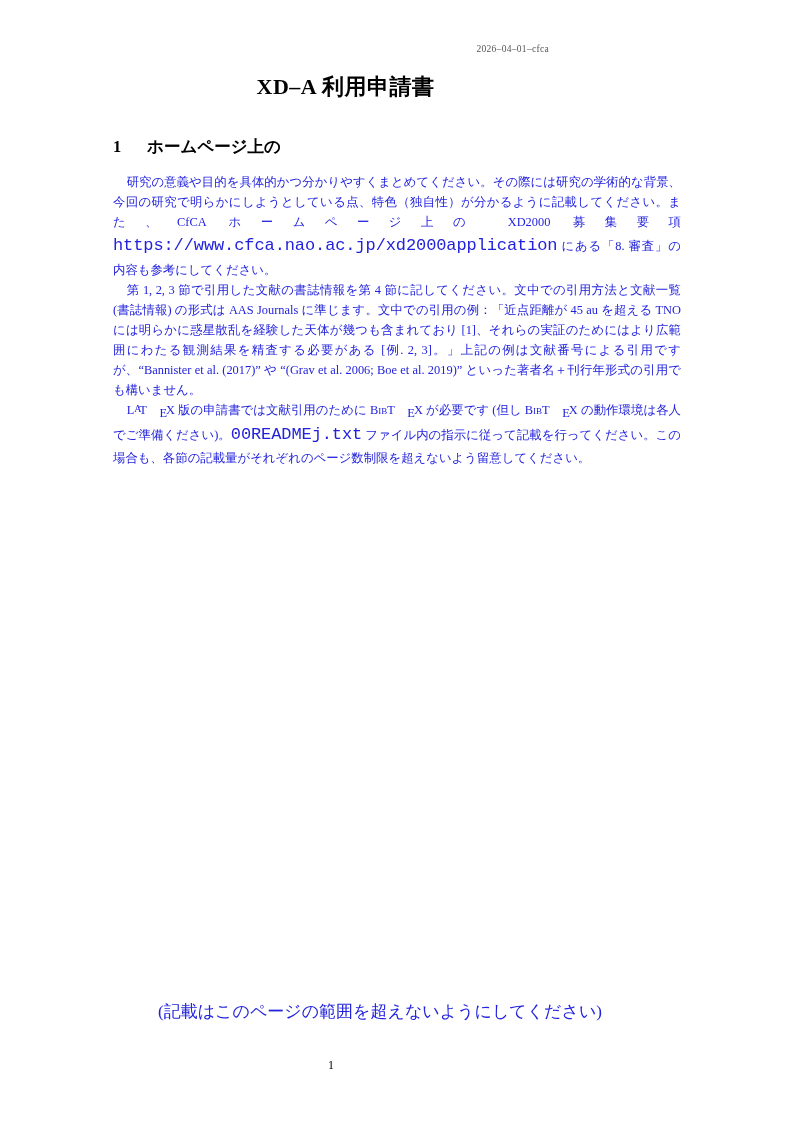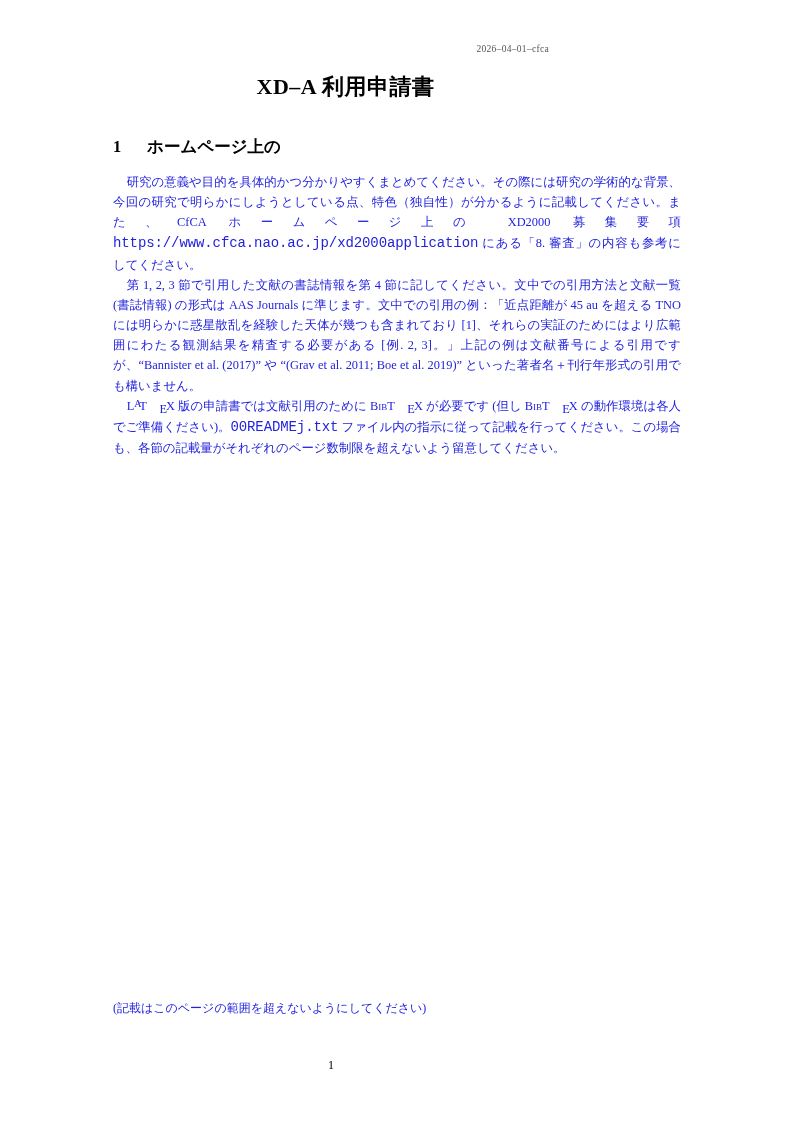--- a/index.html
+++ b/index.html
@@ -62,34 +62,34 @@
     font-size: 12.4px;
     line-height: 1.62;
     text-align: justify;
   }
   .body-block p {
     margin: 0 0 0 0;
     text-indent: 1.1em;
   }
   .mono {
     font-family: "Liberation Mono", "DejaVu Sans Mono", monospace;
-    font-size: 14px;
+    font-size: 17px;
     letter-spacing: -0.1px;
   }
   .smallcaps {
     font-variant: small-caps;
   }
   .footnote-line {
     position: absolute;
-    left: 113px;
+    left: 96px;
     width: 568px;
     top: 1000px;
-    text-align: left;
+    text-align: center;
     color: #2222dd;
-    font-size: 12px;
+    font-size: 17px;
   }
   .page-number {
     position: absolute;
     left: 0; right: 0;
     top: 1058px;
     text-align: center;
     font-size: 12px;
     color: #000000;
   }
   .tex-e {
@@ -114,21 +114,21 @@
   <div class="doc-title">XD–A 利用申請書</div>
 
   <div class="section-heading">
     <span class="num">1</span><span>ホームページ上の</span>
   </div>
 
   <div class="body-block">
 
     <p><span>研究の意義や目的を具体的かつ分かりやすくまとめてください。その際には研究の学術的な背景、今回の研究で明らかにしようとしている点、特色（独自性）が分かるように記載してください。また、CfCA ホームページ上の XD2000 募集要項 </span><span class="mono">https://www.cfca.nao.ac.jp/xd2000application</span><span> にある「8. 審査」の内容も参考にしてください。</span></p>
 
-    <p>第 1, 2, 3 節で引用した文献の書誌情報を第 4 節に記してください。文中での引用方法と文献一覧 (書誌情報) の形式は AAS Journals に準じます。文中での引用の例：「近点距離が 45 au を超える TNO には明らかに惑星散乱を経験した天体が幾つも含まれており [1]、それらの実証のためにはより広範囲にわたる観測結果を精査する必要がある [例. 2, 3]。」上記の例は文献番号による引用ですが、“Bannister et al. (2017)” や “(Grav et al. 2011; Boe et al. 2019)” といった著者名＋刊行年形式の引用でも構いません。</p>
+    <p>第 1, 2, 3 節で引用した文献の書誌情報を第 4 節に記してください。文中での引用方法と文献一覧 (書誌情報) の形式は AAS Journals に準じます。文中での引用の例：「近点距離が 45 au を超える TNO には明らかに惑星散乱を経験した天体が幾つも含まれており [1]、それらの実証のためにはより広範囲にわたる観測結果を精査する必要がある [例. 2, 3]。」上記の例は文献番号による引用ですが、“Bannister et al. (2017)” や “(Grav et al. 2006; Boe et al. 2019)” といった著者名＋刊行年形式の引用でも構いません。</p>
 
     <p><span>L<span class="tex-a">A</span>T<span class="tex-e">E</span>X</span><span> 版の申請書では文献引用のために </span><span><span class="smallcaps">Bib</span>T<span class="tex-e">E</span>X</span><span> が必要です (但し </span><span><span class="smallcaps">Bib</span>T<span class="tex-e">E</span>X</span><span> の動作環境は各人でご準備ください)。</span><span class="mono">00READMEj.txt</span><span> ファイル内の指示に従って記載を行ってください。この場合も、各節の記載量がそれぞれのページ数制限を超えないよう留意してください。</span></p>
 
   </div>
 
   <div class="footnote-line">(記載はこのページの範囲を超えないようにしてください)</div>
 
   <div class="page-number">1</div>
 
 </div>

